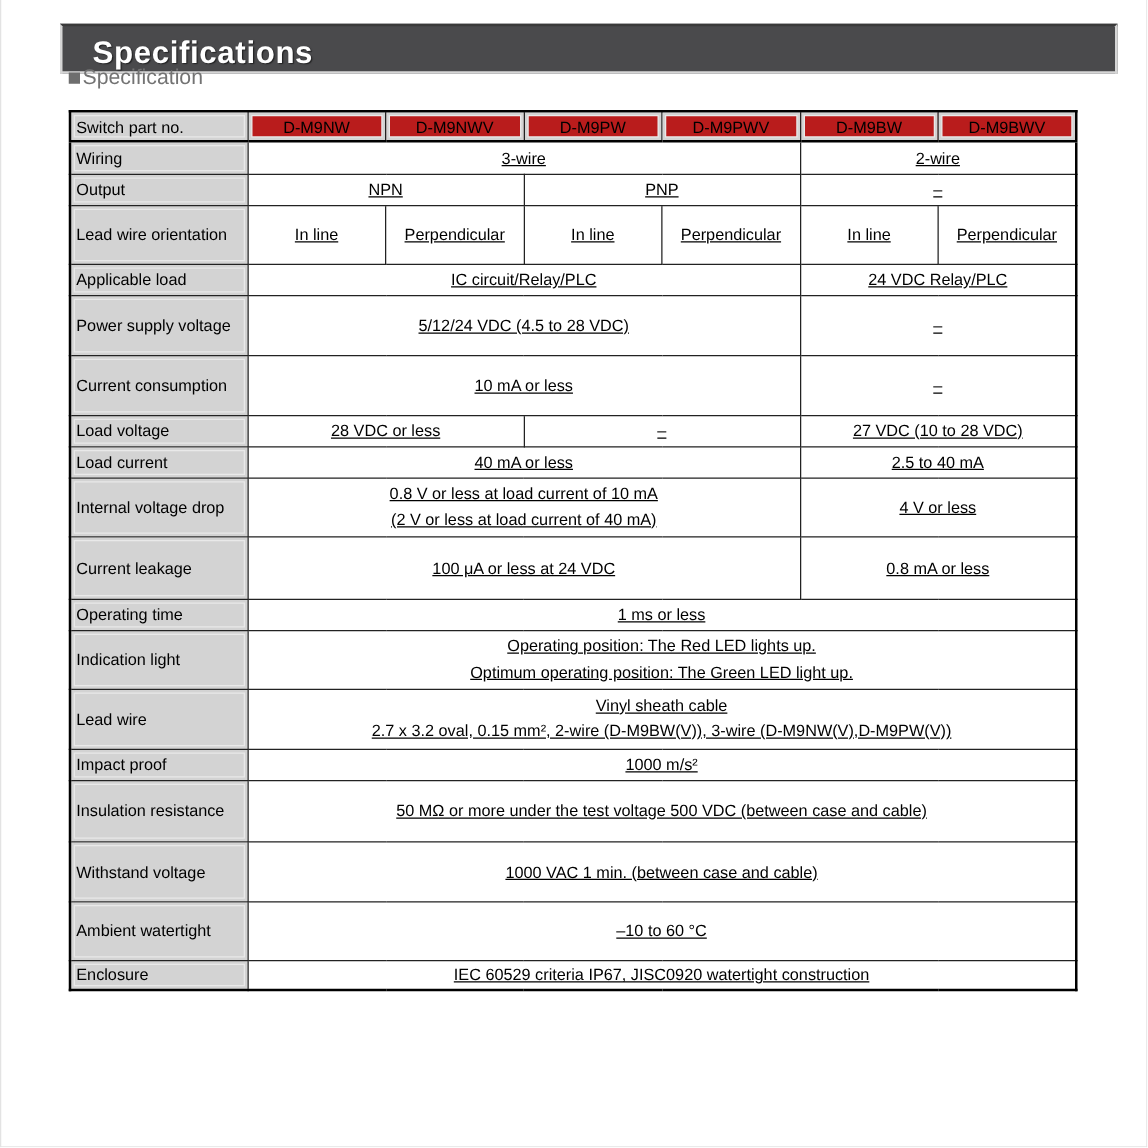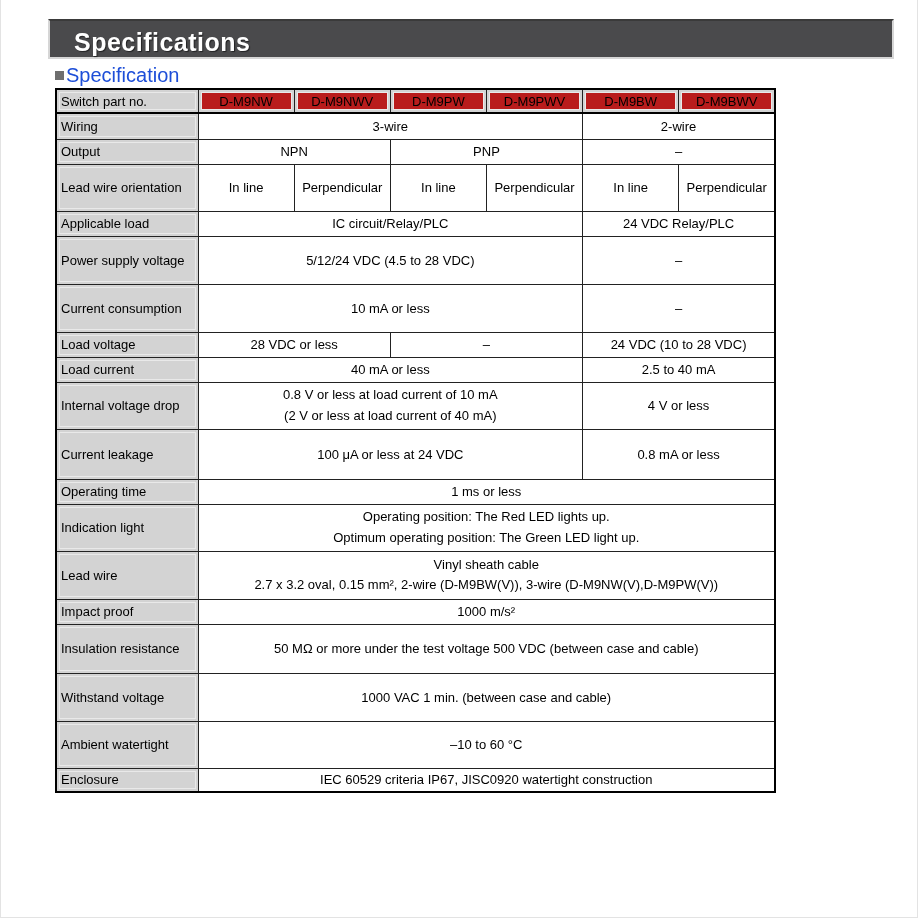--- a/index.html
+++ b/index.html
@@ -27,32 +27,32 @@
     display: flex; align-items: flex-end;
     padding-left: 24px; box-sizing: content-box;
   }
   .title-bar .title-text {
     color: #ffffff; font-size: 25px; font-weight: bold;
     letter-spacing: 0.5px;
     text-shadow: 1px 1px 1px rgba(0,0,0,0.55);
   }
 
   .subtitle {
-    position: absolute; left: 55px; top: 63px;
+    position: absolute; left: 55px; top: 50px;
     height: 24px; display: flex; align-items: center;
-    font-size: 20px; color: #1d4ed8;
+    font-size: 17px; color: #737373;
   }
   .subtitle .sq {
     width: 9px; height: 9px; background: #6e6e6e;
     display: inline-block; margin-right: 2px;
   }
 
   table.spec {
     position: absolute; left: 55px; top: 88px;
-    width: 721px;
+    width: 807px;
     border-collapse: collapse;
     table-layout: fixed;
     font-size: 13px;
     border: 2px solid #000;
   }
   table.spec th, table.spec td {
     border: 1px solid #222;
     padding: 1px 4px;
     vertical-align: middle;
     font-weight: normal;
@@ -67,21 +67,21 @@
     box-shadow: inset 0 0 0 2px #d3d3d3, inset 0 0 0 3px #e9e9e9;
     border-right: 2px solid #000;
   }
   th.part {
     background: #b91c1c;
     text-align: center;
     box-shadow: inset 0 0 0 2px #d3d3d3, inset 0 0 0 3px #e9e9e9;
   }
   tr.hdr th { border-bottom: 2px solid #000; }
 
-  td.val { text-align: center; background: #fff; }
+  td.val { text-align: center; background: #fff; text-decoration: underline; }
   td.gsep, th.gsep { border-left: 2px solid #000; }
   td.ml { white-space: pre-line; line-height: 1.55; }
 </style>
 </head>
 <body>
 
 <div class="page">
 
   <div class="title-bar">
     <span class="title-text">Specifications</span>
@@ -152,21 +152,21 @@
     <tr style="height:48px">
       <th class="lbl">Current consumption</th>
       <td class="val" colspan="4">10 mA or less</td>
       <td class="val gsep" colspan="2">–</td>
     </tr>
 
     <tr style="height:25px">
       <th class="lbl">Load voltage</th>
       <td class="val" colspan="2">28 VDC or less</td>
       <td class="val" colspan="2">–</td>
-      <td class="val gsep" colspan="2">24 VDC (10 to 28 VDC)</td>
+      <td class="val gsep" colspan="2">27 VDC (10 to 28 VDC)</td>
     </tr>
 
     <tr style="height:25px">
       <th class="lbl">Load current</th>
       <td class="val" colspan="4">40 mA or less</td>
       <td class="val gsep" colspan="2">2.5 to 40 mA</td>
     </tr>
 
     <tr style="height:47px">
       <th class="lbl">Internal voltage drop</th>

